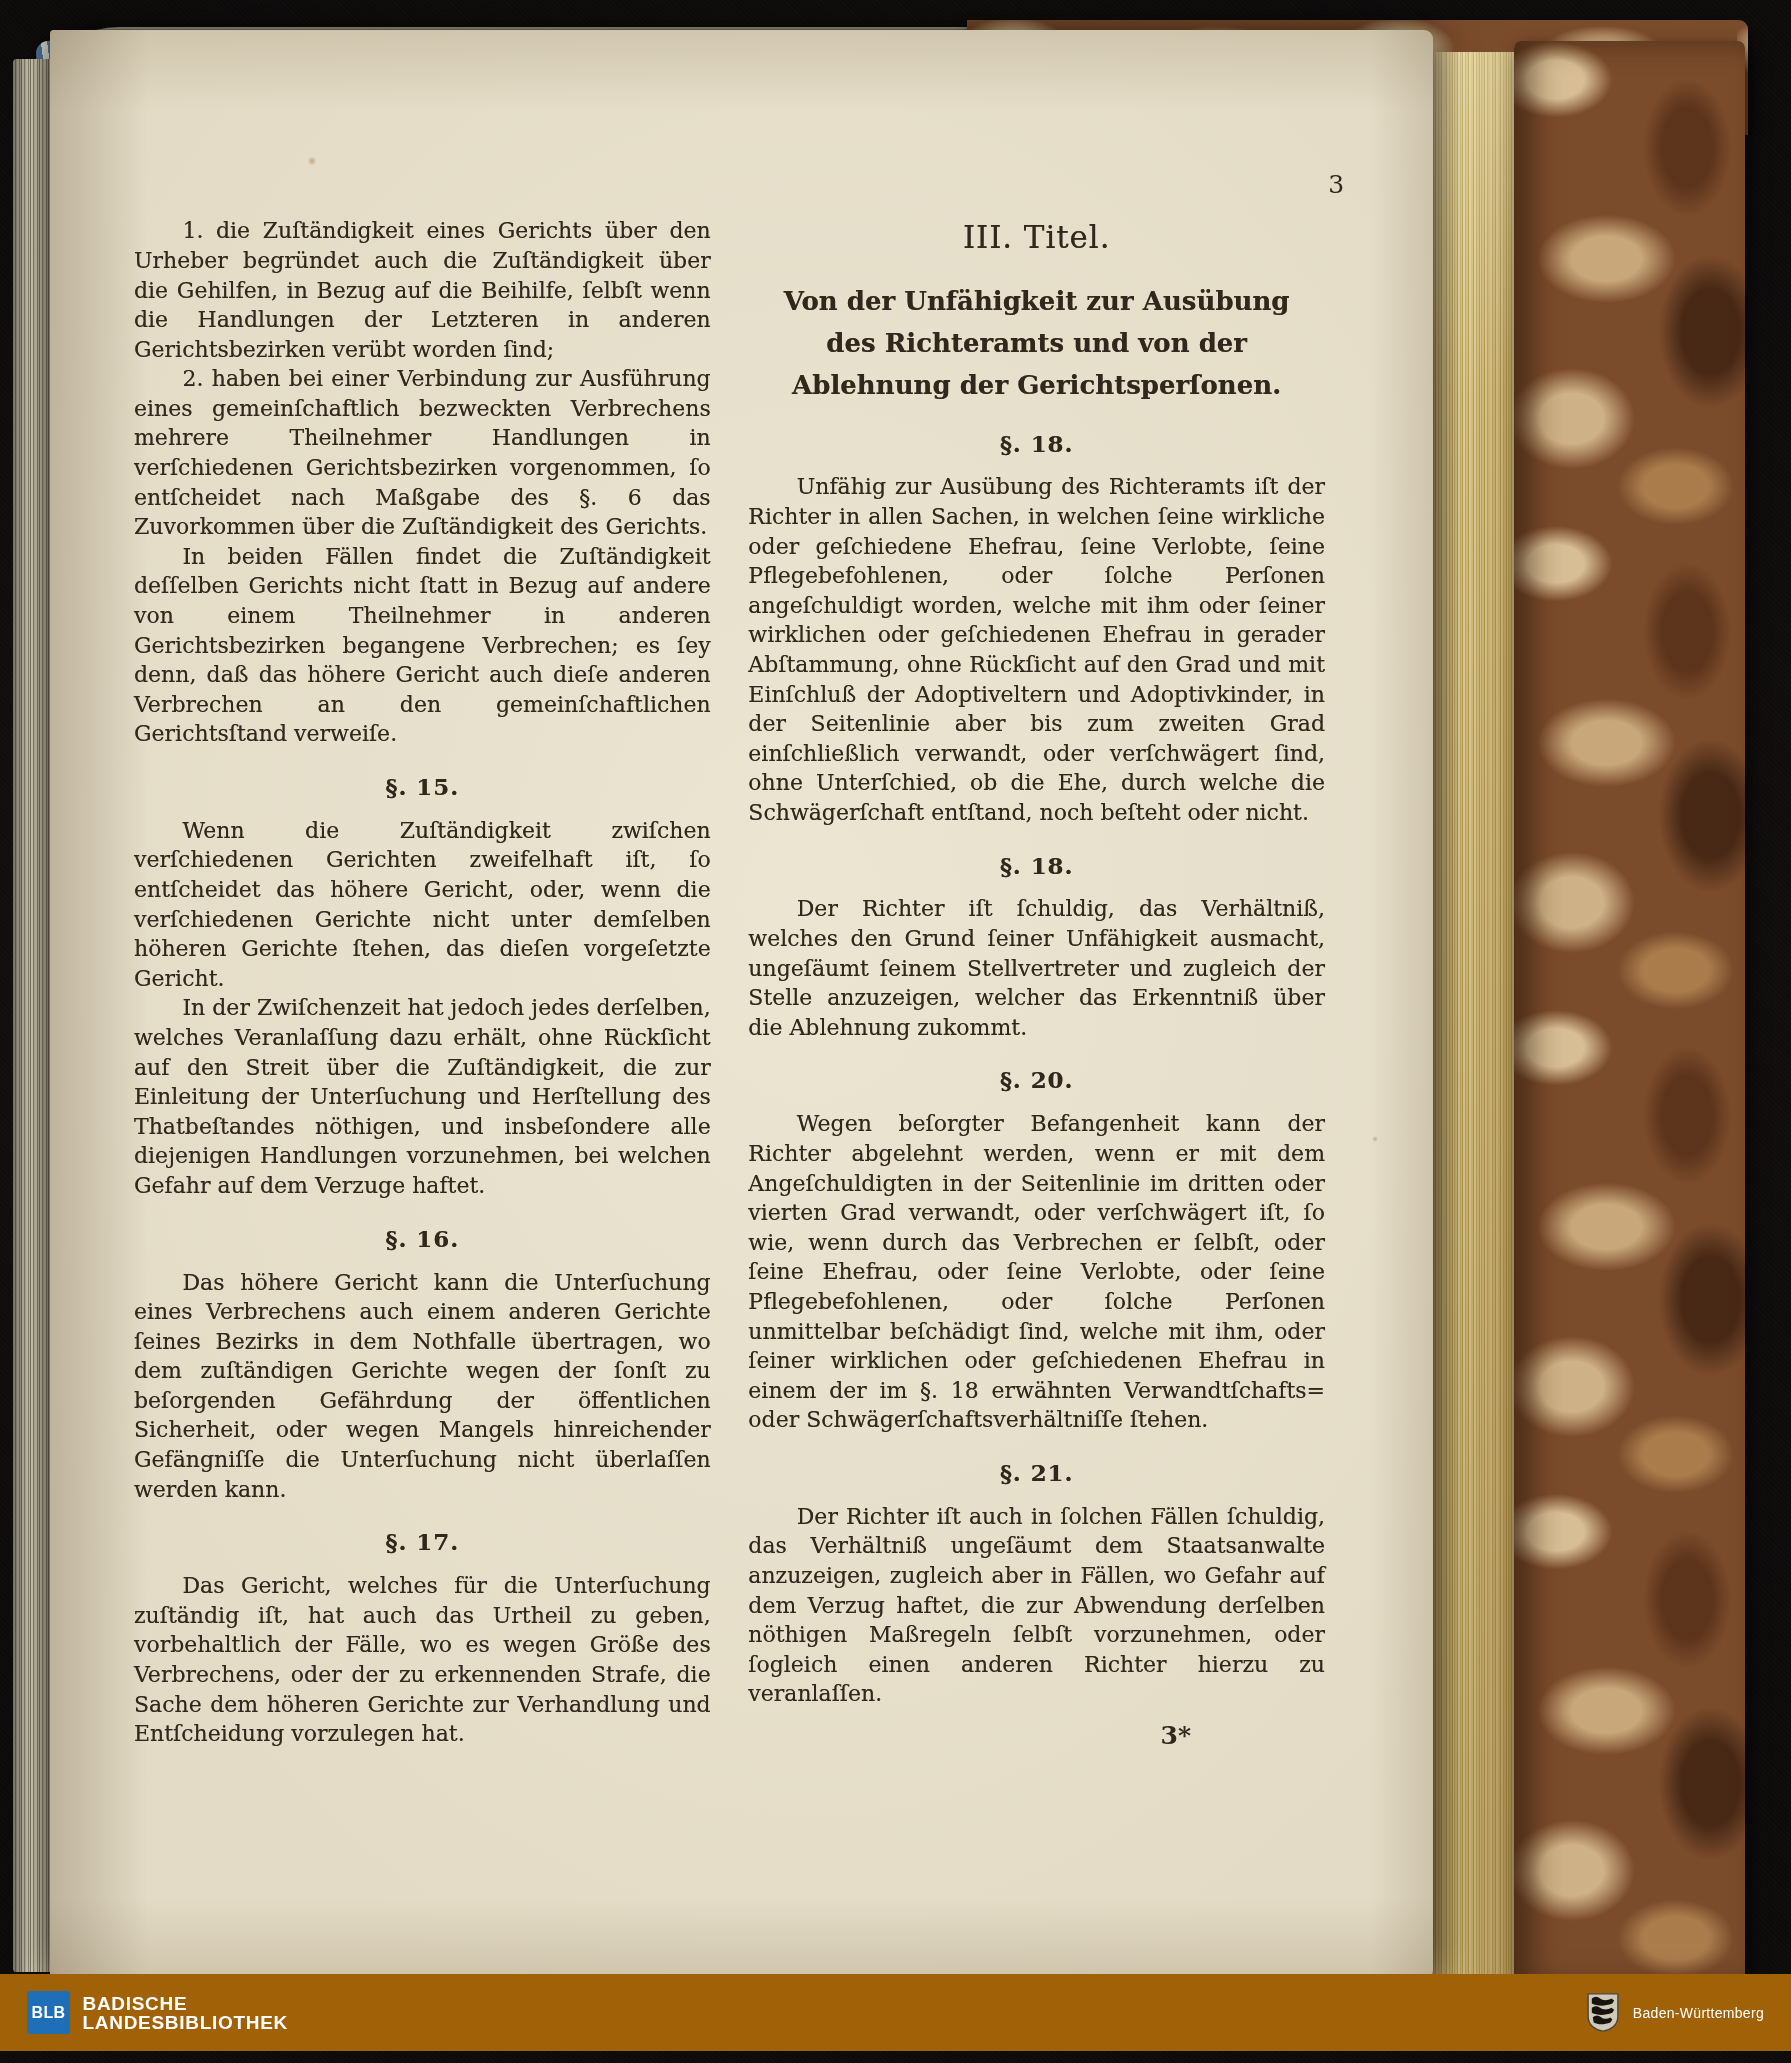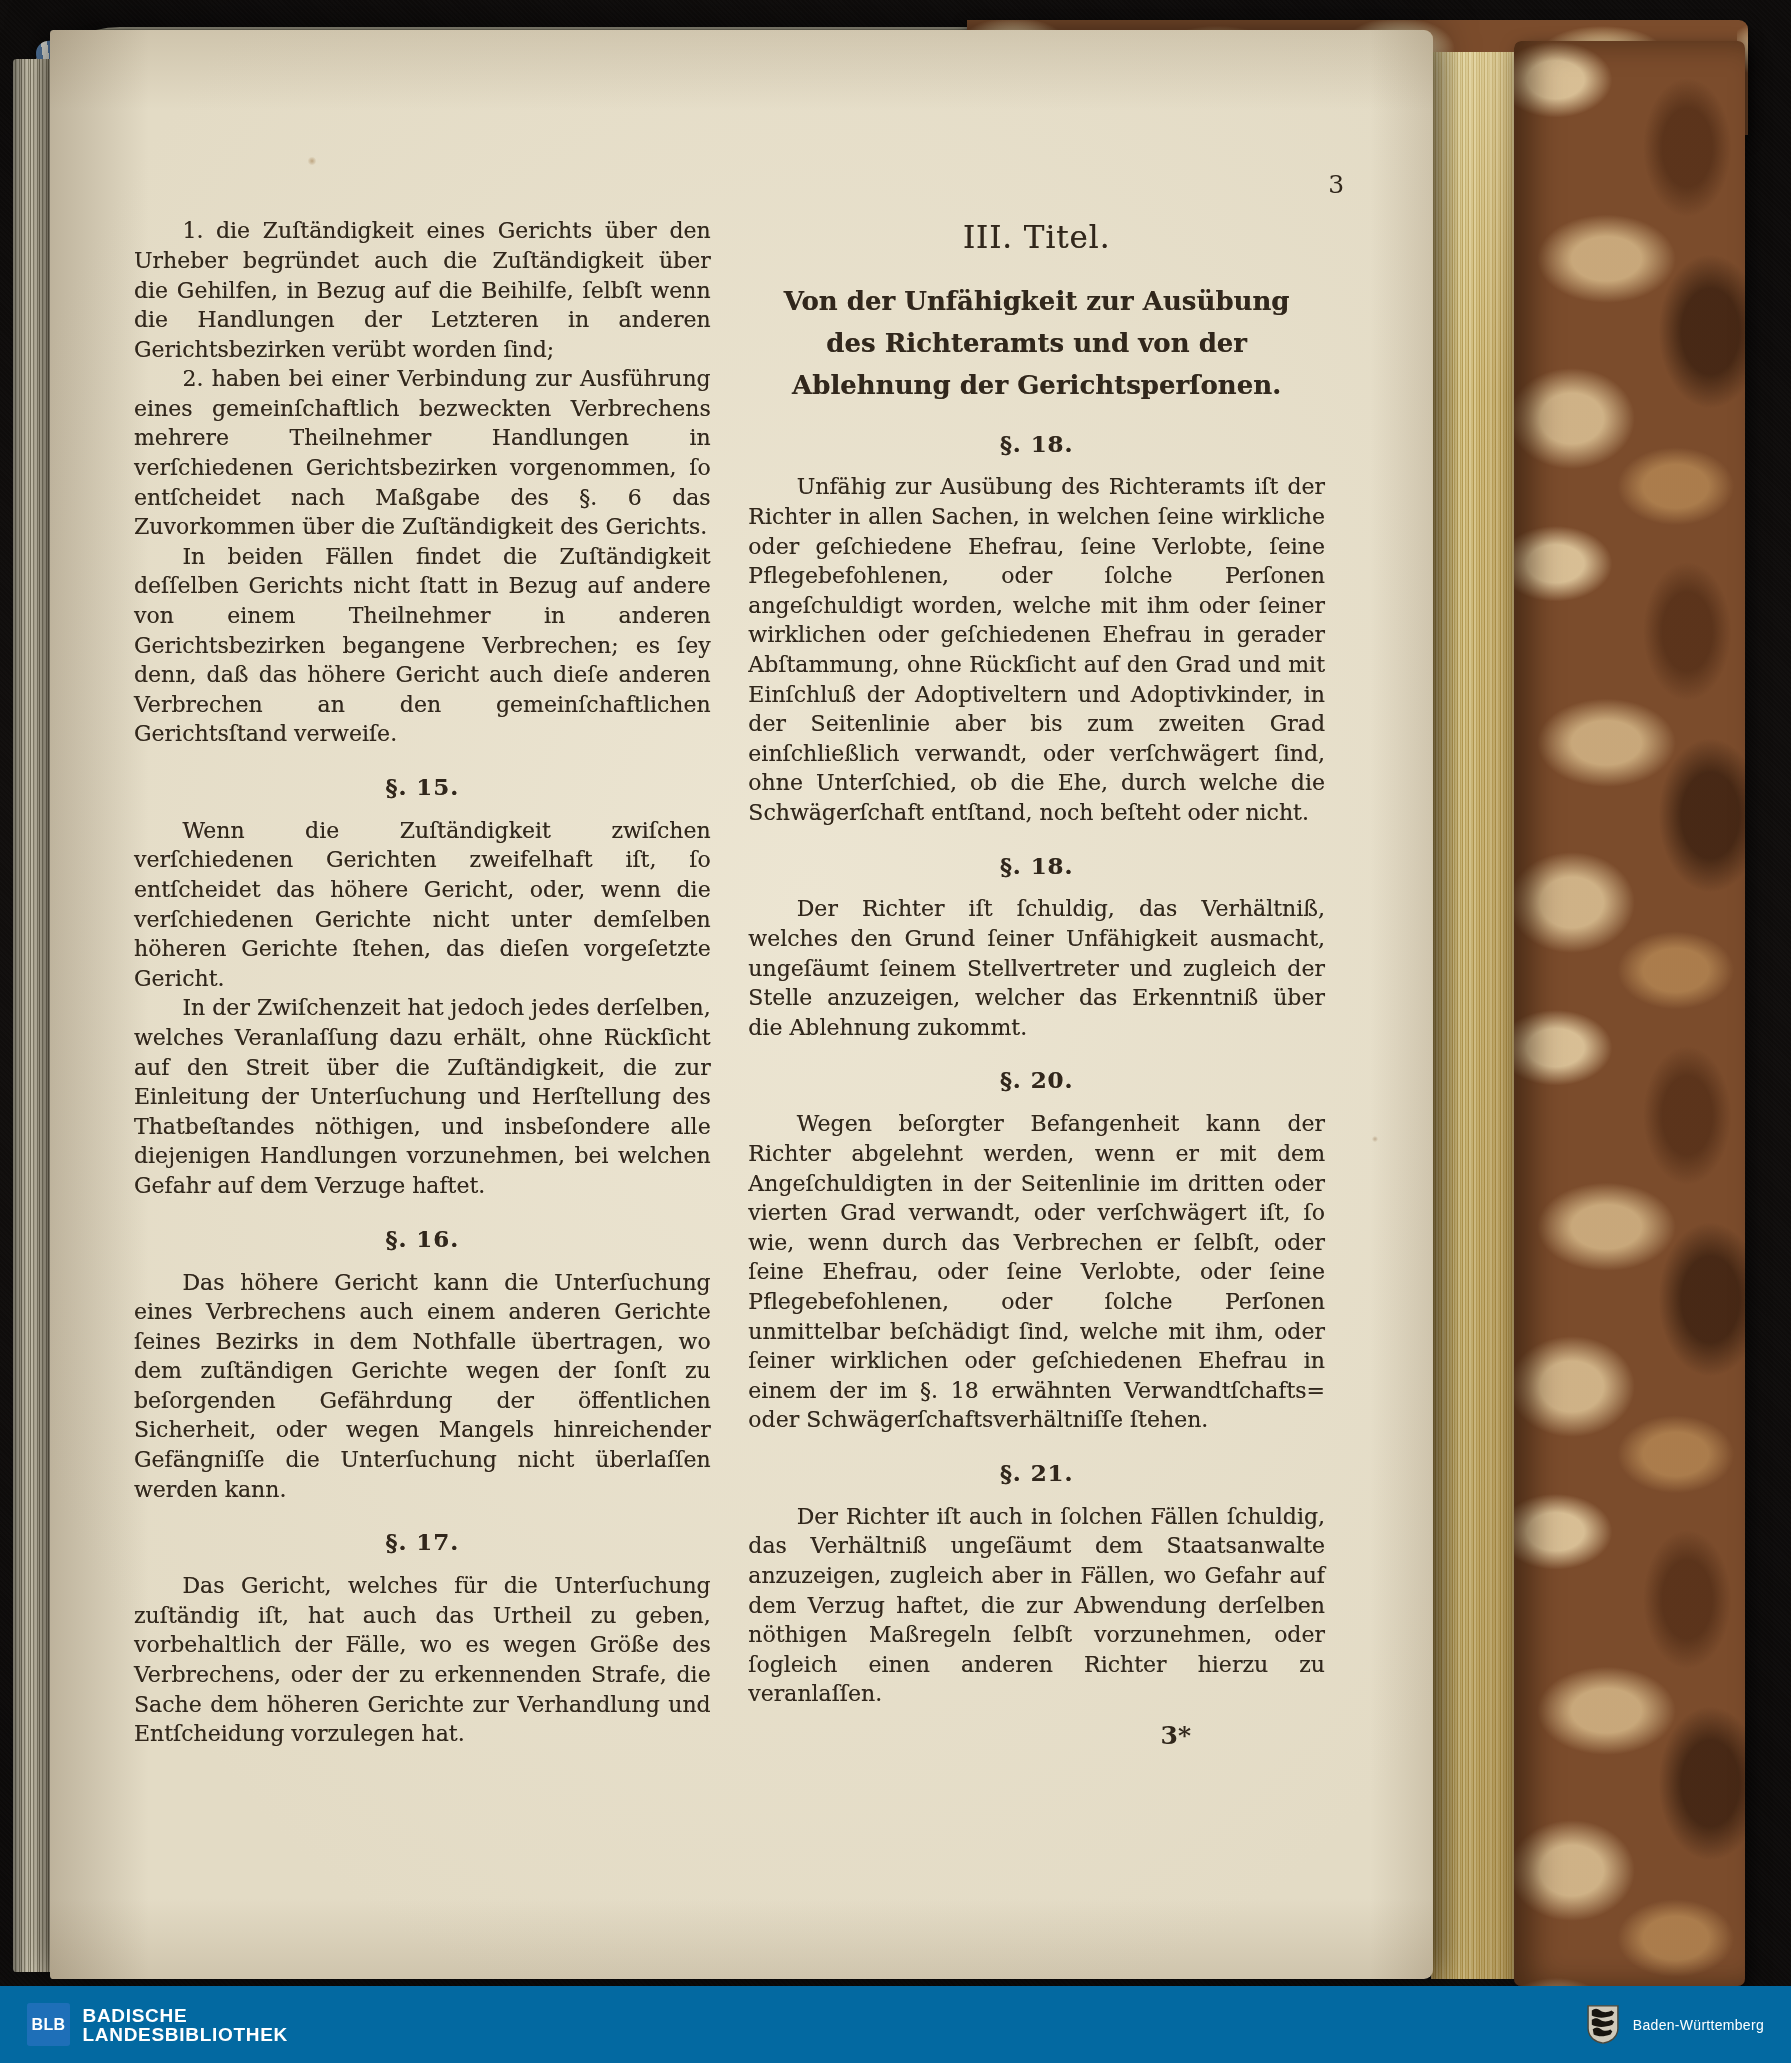--- a/index.html
+++ b/index.html
@@ -123,22 +123,22 @@
     margin: 0 auto 5.4px; max-width: 555px; text-indent: 0;
     text-shadow: 0 0 0.4px rgba(45,33,20,.6);
   }
   .signature-mark {
     text-align: right; padding-right: 134px; margin-top: 12.5px;
     font-size: 25px; font-weight: bold;
   }
 
   
   .footer {
-    position: absolute; left: 0; bottom: 0; width: 100%; height: 77px;
-    background: #0369a1;
+    position: absolute; left: 0; bottom: 12px; width: 100%; height: 77px;
+    background: #a16207;
     display: flex; align-items: center; justify-content: space-between;
     box-sizing: border-box; padding: 0 27px;
     font-family: "Liberation Sans", sans-serif;
   }
   .blb { display: flex; align-items: center; gap: 12.5px; }
   .blb-square {
     width: 43px; height: 43px; background: #1e6fb8; border-radius: 2.7px;
     display: flex; align-items: center; justify-content: center;
     color: #ffffff; font-weight: bold; font-size: 16px; letter-spacing: 0.4px;
   }

